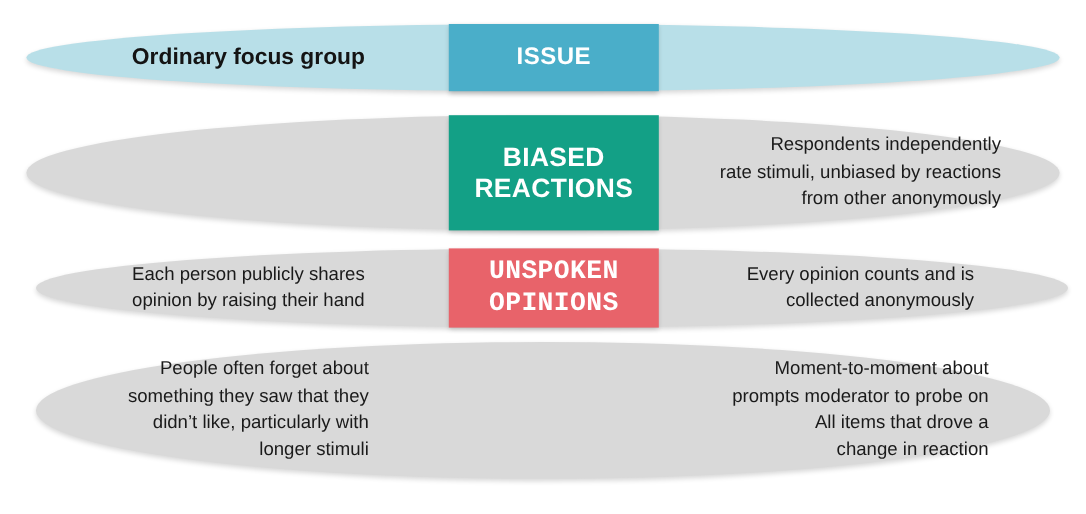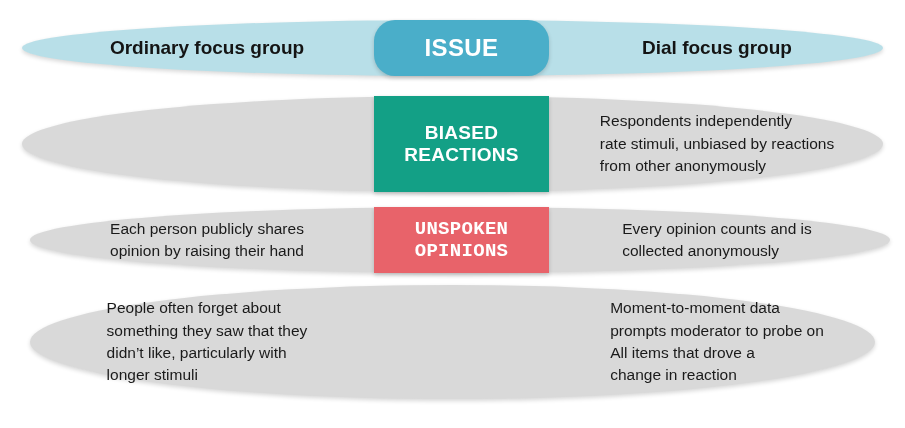--- a/index.html
+++ b/index.html
@@ -63,21 +63,21 @@
   }
 
   
   .col-text {
     position: absolute;
     top: 0;
     bottom: 0;
     display: flex;
     align-items: center;
     justify-content: center;
-    text-align: left;
+    text-align: right;
     color: #1a1a1a;
     z-index: 2;
     box-sizing: border-box;
   }
   .col-left  { left: 40px;  width: 334px; padding: 0 14px; }
   .col-right { left: 549px; width: 336px; padding: 0 14px; }
 
   .col-text span,
   .center-block span {
     display: block;
@@ -85,34 +85,33 @@
   }
 
   
   #header-row {
     top: 20px;
     height: 56px;
   }
   #header-row .capsule { background: #b8dfe8; }
   #header-row .center-block {
     background: #4aaec9;
-    font-size: 24px;
+    font-size: 20px;
     letter-spacing: 0.4px;
-    border-radius: 21px;
   }
   #header-row .col-text {
     font-size: 19px;
     font-weight: bold;
     color: #141414;
   }
 
   
   .body-row .capsule { background: #d9d9d9; }
   .body-row .col-text { font-size: 15.5px; line-height: 1.45; }
-  .body-row .center-block { font-size: 19px; letter-spacing: 0.3px; }
+  .body-row .center-block { font-size: 22px; letter-spacing: 0.3px; }
 
   #row-biased          { top: 96px;  height: 96px; }
   #row-biased .center-block   { background: #13a086; }
 
   #row-unspoken        { top: 207px; height: 66px; padding-left: 15px; }
   #row-unspoken .center-block { background: #e8636a; font-family: Liberation Mono, monospace; }
 
   #row-recall          { top: 285px; height: 114px; }
   #row-recall .center-block   { background: #5c7183; }
 
@@ -129,23 +128,20 @@
     <div class="capsule shadowed"></div>
 
     <div class="col-text col-left">
       <span>Ordinary focus group</span>
     </div>
 
     <div class="center-block">
       <span>ISSUE</span>
     </div>
 
-    <div class="col-text col-right">
-      <span>Dial focus group</span>
-    </div>
   </div>
 
   <div class="row body-row" id="row-biased">
     <div class="capsule shadowed"></div>
 
 
     <div class="center-block">
       <span>BIASED
 REACTIONS</span>
     </div>
@@ -181,20 +177,20 @@
 
     <div class="col-text col-left">
       <span>People often forget about
 something they saw that they
 didn’t like, particularly with
 longer stimuli</span>
     </div>
 
 
     <div class="col-text col-right">
-      <span>Moment-to-moment data
+      <span>Moment-to-moment about
 prompts moderator to probe on
 All items that drove a
 change in reaction</span>
     </div>
   </div>
 
 </div>
 
 </body></html>

